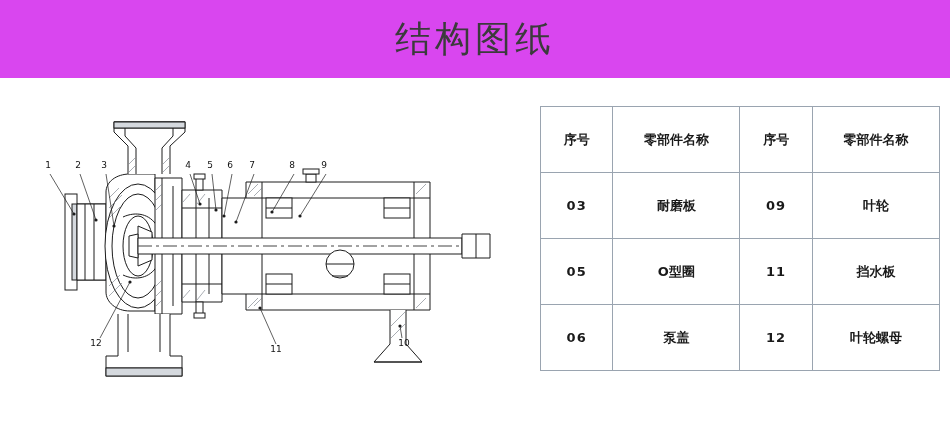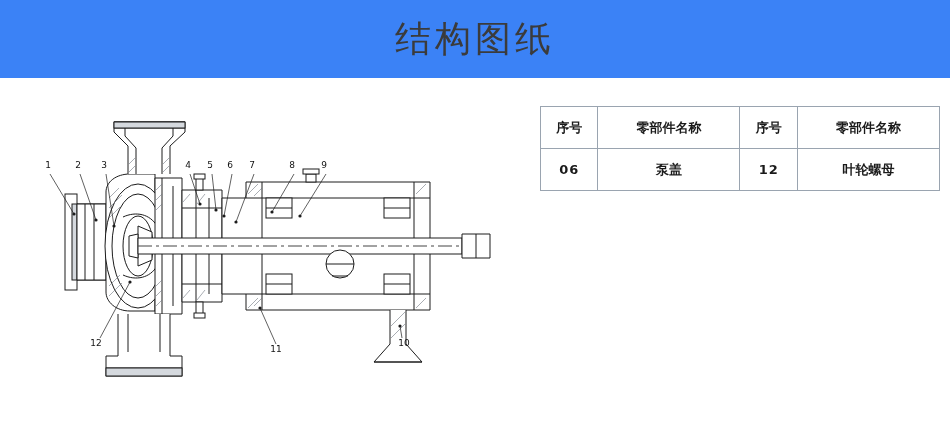--- a/index.html
+++ b/index.html
@@ -19,21 +19,21 @@
     height: 424px;
     background: #ffffff;
   }
   
   .banner {
     position: absolute;
     left: 0;
     top: 0;
     width: 950px;
     height: 78px;
-    background: #3b82f6;
+    background: #d946ef;
     display: flex;
     align-items: center;
     justify-content: center;
   }
   .banner-title {
     font-size: 36px;
     color: #3b3b3b;
     letter-spacing: 4px;
     font-weight: normal;
     font-family: "DejaVu Sans", sans-serif;
@@ -71,21 +71,21 @@
     background: #ffffff;
   }
   table.parts th, table.parts td {
     border: 1px solid #9aa4b0;
     text-align: center;
     font-size: 13px;
     color: #1a1a1a;
     height: 33px;
     font-family: "DejaVu Sans", sans-serif;
     font-weight: bold;
-    padding: 4px;
+    padding: 16px;
   }
   table.parts td.num {
     width: 52px;
     letter-spacing: 1px;
   }
   table.parts td.name {
     width: 148px;
   }
   table.parts th.num {
     width: 52px;
@@ -287,20 +287,32 @@
         <thead>
           <tr>
             <th class="num">序号</th>
             <th class="name">零部件名称</th>
             <th class="num">序号</th>
             <th class="name">零部件名称</th>
           </tr>
         </thead>
         <tbody>
           <tr>
+            <td class="num">03</td>
+            <td class="name">耐磨板</td>
+            <td class="num">09</td>
+            <td class="name">叶轮</td>
+          </tr>
+          <tr>
+            <td class="num">05</td>
+            <td class="name">O型圈</td>
+            <td class="num">11</td>
+            <td class="name">挡水板</td>
+          </tr>
+          <tr>
             <td class="num">06</td>
             <td class="name">泵盖</td>
             <td class="num">12</td>
             <td class="name">叶轮螺母</td>
           </tr>
         </tbody>
       </table>
     </div>
 
   </div>

